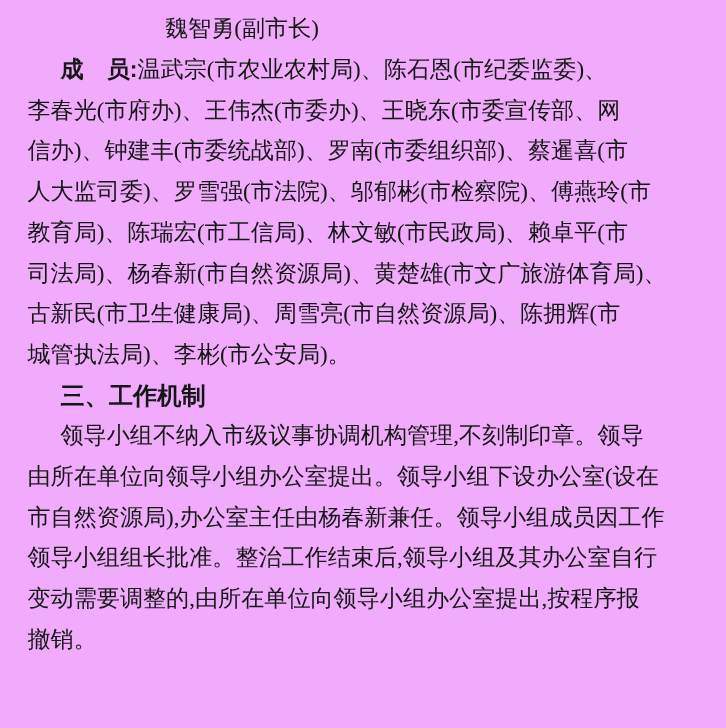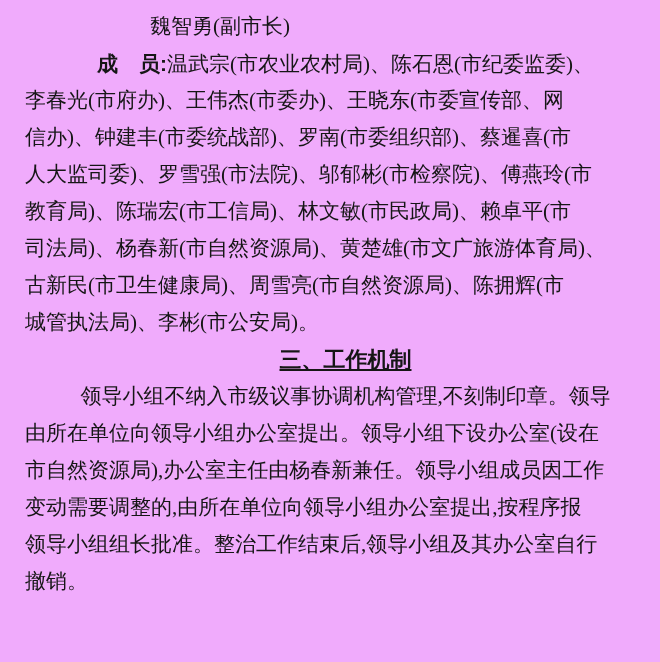--- a/index.html
+++ b/index.html
@@ -20,30 +20,29 @@
     overflow: hidden;
   }
   .line {
     height: 37px;
     line-height: 37px;
     white-space: nowrap;
   }
   
   .names-col-indent { padding-left: 125px; }
   
-  .para-indent { padding-left: 30px; text-align: center; }
+  .para-indent { padding-left: 30px; }
   .bold-label {
     font-family: "Liberation Sans", "DejaVu Sans", sans-serif;
     font-weight: 700;
   }
   .heading {
     font-family: "Liberation Sans", "DejaVu Sans", sans-serif;
     font-weight: 700;
     font-size: 22px;
-    text-decoration: underline;
   }
 </style>
 </head>
 <body>
 
 <div class="page">
 
   <div class="line names-col-indent">魏智勇(副市长)</div>
 
   <div>
@@ -62,18 +61,18 @@
       </div>
   </div>
 
   <div class="line para-indent heading">三、工作机制</div>
 
   <div>
 
   <div class="line paragraph-line para-indent">领导小组不纳入市级议事协调机构管理,不刻制印章。领导</div>
       <div class="line paragraph-line">由所在单位向领导小组办公室提出。领导小组下设办公室(设在</div>
       <div class="line paragraph-line">市自然资源局),办公室主任由杨春新兼任。领导小组成员因工作</div>
+      <div class="line paragraph-line">领导小组组长批准。整治工作结束后,领导小组及其办公室自行</div>
       <div class="line paragraph-line">变动需要调整的,由所在单位向领导小组办公室提出,按程序报</div>
-      <div class="line paragraph-line">领导小组组长批准。整治工作结束后,领导小组及其办公室自行</div>
       <div class="line paragraph-line">撤销。</div>
     </div>
 
 </div>
 
 </body></html>

